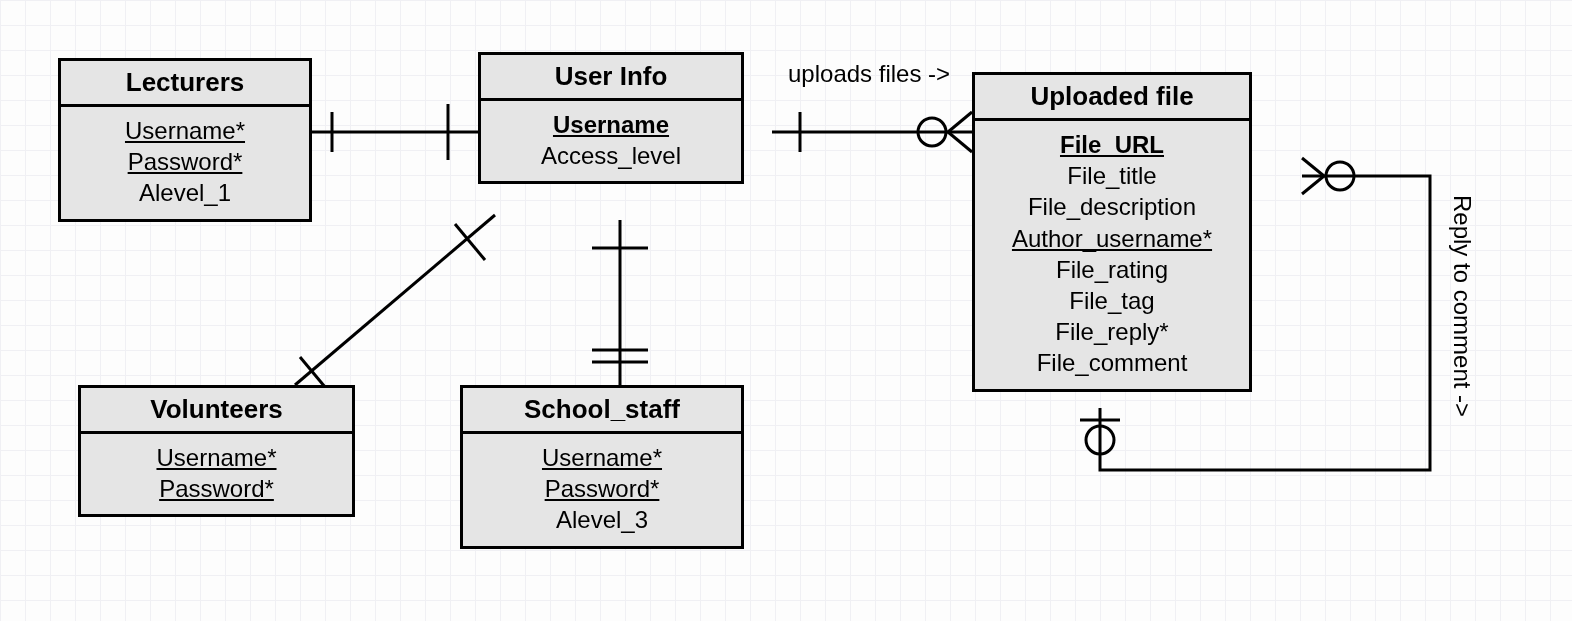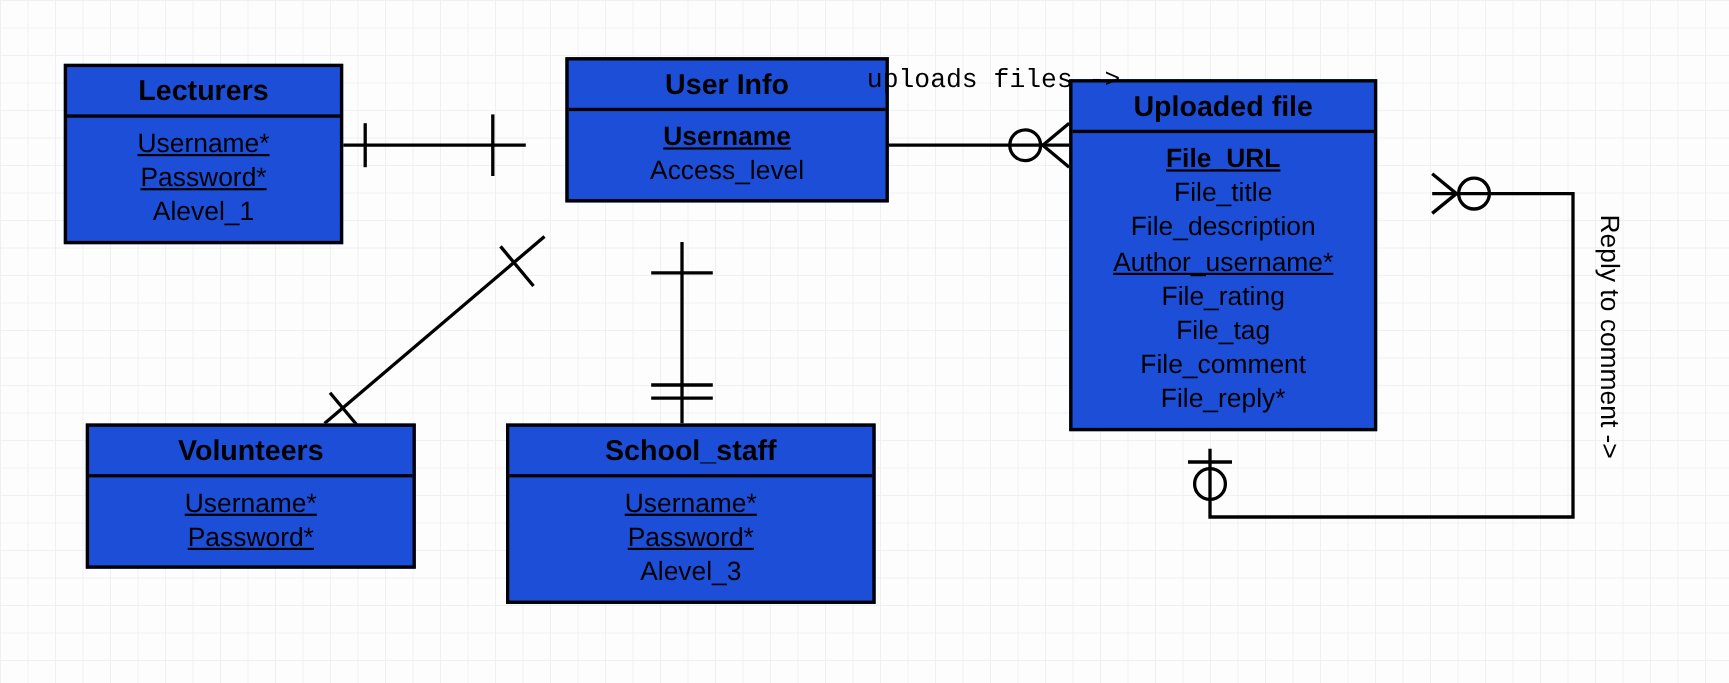--- a/index.html
+++ b/index.html
@@ -25,21 +25,21 @@
   svg.connectors {
     position: absolute;
     top: 0; left: 0;
     width: 1572px;
     height: 621px;
     z-index: 1;
     pointer-events: none;
   }
   .entity {
     position: absolute;
-    background: #1d4ed8;
+    background: #e5e5e5;
     border: 3px solid #000;
     z-index: 2;
     box-sizing: border-box;
   }
   .entity .title {
     font-weight: bold;
     font-size: 26px;
     text-align: center;
     padding: 6px 12px 6px 12px;
     border-bottom: 3px solid #000;
@@ -119,54 +119,54 @@
 
 <div class="entity" style="left:58px; top:58px; width:254px;">
   <div class="title">Lecturers</div>
   <div class="attrs">
       <div class="fk">Username*</div>
       <div class="fk">Password*</div>
       <div>Alevel_1</div>
     </div>
 </div>
 
-<div class="entity" style="left:478px; top:52px; width:294px;margin-left:36px;">
+<div class="entity" style="left:478px; top:52px; width:266px;">
   <div class="title">User Info</div>
   <div class="attrs">
       <div class="key">Username</div>
       <div>Access_level</div>
     </div>
 </div>
 
-<div class="entity" style="left:78px; top:385px; width:300px;">
+<div class="entity" style="left:78px; top:385px; width:277px;">
   <div class="title">Volunteers</div>
   <div class="attrs">
       <div class="fk">Username*</div>
       <div class="fk">Password*</div>
     </div>
 </div>
 
-<div class="entity" style="left:460px; top:385px; width:336px;">
+<div class="entity" style="left:460px; top:385px; width:284px;">
   <div class="title">School_staff</div>
   <div class="attrs">
       <div class="fk">Username*</div>
       <div class="fk">Password*</div>
       <div>Alevel_3</div>
     </div>
 </div>
 
 <div class="entity" style="left:972px; top:72px; width:280px;">
   <div class="title">Uploaded file</div>
   <div class="attrs">
       <div class="key">File_URL</div>
       <div>File_title</div>
       <div>File_description</div>
       <div class="fk">Author_username*</div>
       <div>File_rating</div>
       <div>File_tag</div>
+      <div>File_reply*</div>
       <div>File_comment</div>
-      <div>File_reply*</div>
     </div>
 </div>
 
-<div class="label" style="left:788px; top:60px;font-family:Liberation Mono, monospace;">uploads files -&gt;</div>
+<div class="label" style="left:788px; top:60px;">uploads files -&gt;</div>
 
 <div class="label vlabel" style="left:1448px; top:195px;">Reply to comment -&gt;</div>
 
 </body></html>

